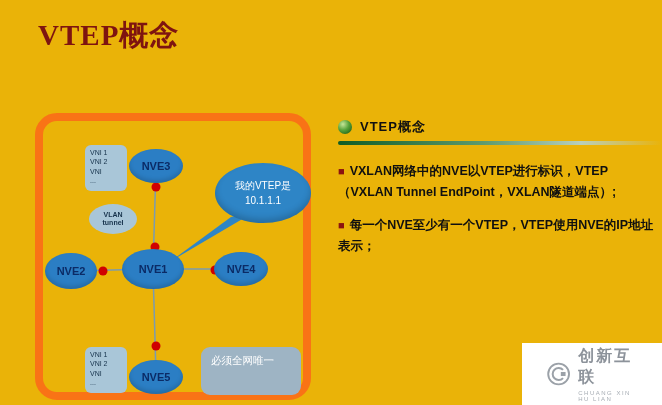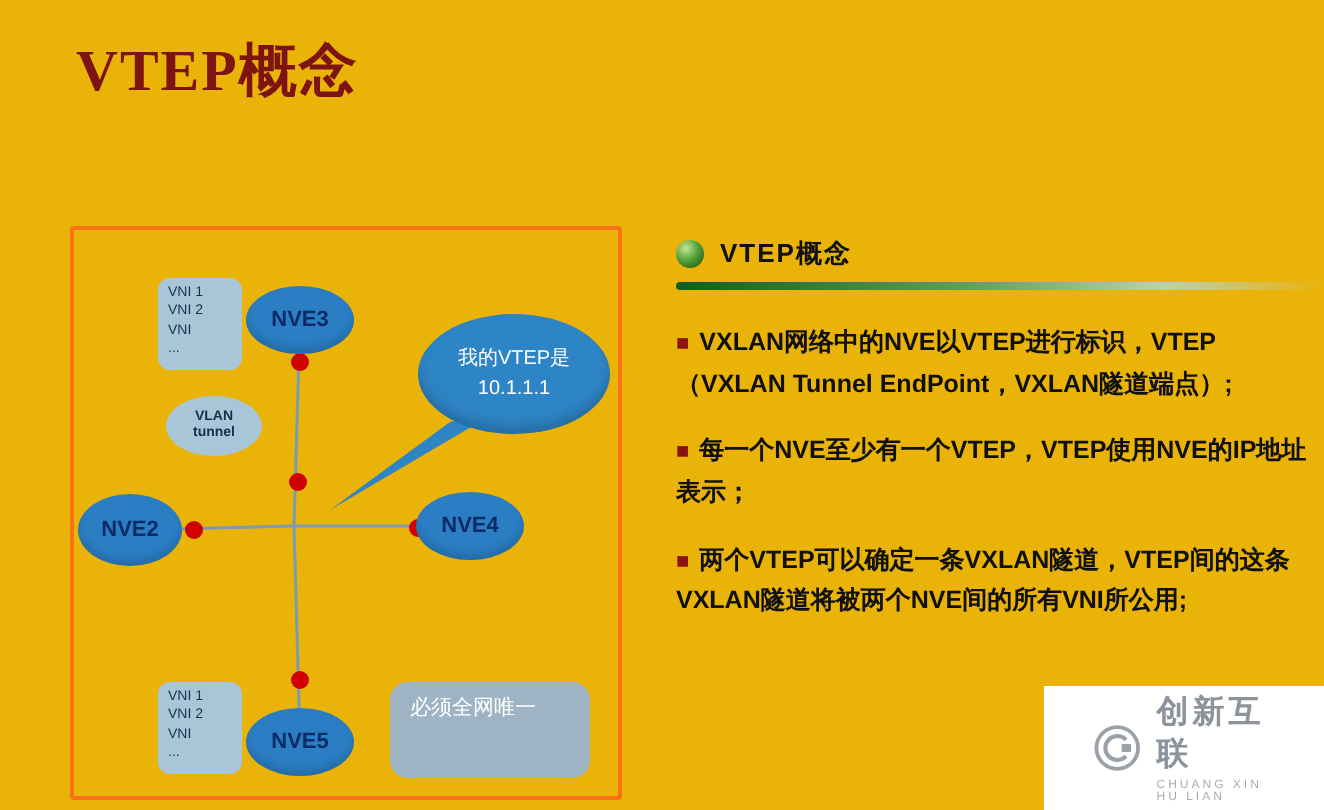--- a/index.html
+++ b/index.html
@@ -5,21 +5,21 @@
   html,body{margin:0;padding:0;}
   body{font-family:"Liberation Sans","DejaVu Sans",sans-serif;}
   .slide{position:relative;width:662px;height:405px;background:#eab308;overflow:hidden;}
 
   
   .title{position:absolute;left:38px;top:16px;margin:0;font-family:"Liberation Serif","DejaVu Serif",serif;
          font-size:29px;font-weight:700;color:#7e1410;letter-spacing:1px;}
 
   
   .diagram{position:absolute;left:35px;top:113px;width:276px;height:287px;
-           border:2px solid #f97316;border-radius:2px;box-sizing:border-box;}
+           border:8px solid #f97316;border-radius:22px;box-sizing:border-box;}
   .diagram svg{position:absolute;left:0;top:0;}
   .node{position:absolute;background:#2b7ec4;border-radius:50%;display:flex;align-items:center;justify-content:center;
         color:#0b2b66;font-weight:700;font-size:11px;box-shadow:inset 0 -3px 4px rgba(0,0,0,0.15);}
   .smallbox{position:absolute;background:#a9c6d8;border-radius:6px;color:#15314a;font-size:7px;line-height:1.35;
             padding:3px 5px;box-sizing:border-box;}
   .vlan{position:absolute;background:#a9c6d8;border-radius:50%;display:flex;flex-direction:column;align-items:center;
         justify-content:center;color:#15314a;font-size:7px;line-height:1.2;font-weight:700;}
   .callout{position:absolute;background:#2e85c6;border-radius:50%;display:flex;flex-direction:column;align-items:center;
            justify-content:center;color:#ffffff;font-size:10px;line-height:1.5;box-shadow:inset 0 -4px 6px rgba(0,0,0,0.18);}
   .note{position:absolute;background:#9eb4c4;border-radius:9px;color:#ffffff;font-size:10.5px;line-height:1.7;
@@ -63,20 +63,21 @@
 
       <circle cx="113" cy="66" r="4.5" fill="#d00000"></circle>
       <circle cx="112" cy="126" r="4.5" fill="#d00000"></circle>
       <circle cx="60" cy="150" r="4.5" fill="#d00000"></circle>
       <circle cx="172" cy="149" r="4.5" fill="#d00000"></circle>
       <circle cx="113" cy="225" r="4.5" fill="#d00000"></circle>
     </svg>
 
     <div class="node" style="left:86px;top:28px;width:54px;height:34px;">NVE3</div>
     <div class="node" style="left:2px;top:132px;width:52px;height:36px;">NVE2</div>
+    <div class="node" style="left:79px;top:128px;width:62px;height:40px;">NVE1</div>
     <div class="node" style="left:171px;top:131px;width:54px;height:34px;">NVE4</div>
     <div class="node" style="left:86px;top:239px;width:54px;height:34px;">NVE5</div>
 
     <div class="smallbox" style="left:42px;top:24px;width:42px;height:46px;">
       <div>VNI 1</div>
       <div>VNI 2</div>
       <div>VNI</div>
       <div>...</div>
     </div>
 
@@ -104,21 +105,20 @@
 
   <div class="content">
     <div class="content-header">
       <span class="ball"></span>
       <span class="content-title">VTEP概念</span>
     </div>
     <div class="rule"></div>
     <div class="bullets">
       <p class="bullet"><span class="sq">■</span><span>VXLAN网络中的NVE以VTEP进行标识，VTEP（VXLAN Tunnel EndPoint，VXLAN隧道端点）;</span></p>
       <p class="bullet"><span class="sq">■</span><span>每一个NVE至少有一个VTEP，VTEP使用NVE的IP地址表示；</span></p>
-      <p class="bullet"><span class="sq">■</span><span>两个VTEP可以确定一条VXLAN隧道，VTEP间的这条VXLAN隧道将被两个NVE间的所有VNI所公用;</span></p>
     </div>
   </div>
 
   <div class="watermark">
     <svg width="38" height="38" viewBox="0 0 40 40">
       <circle cx="20" cy="20" r="16.5" fill="none" stroke="#9ba1a8" stroke-width="3"></circle>
       <path d="M27 13.5 a9.5 9.5 0 1 0 0 13" fill="none" stroke="#9ba1a8" stroke-width="3.2"></path>
       <rect x="23.5" y="16.8" width="7.5" height="6.4" fill="#9ba1a8"></rect>
     </svg>
     <div class="wm-text">

